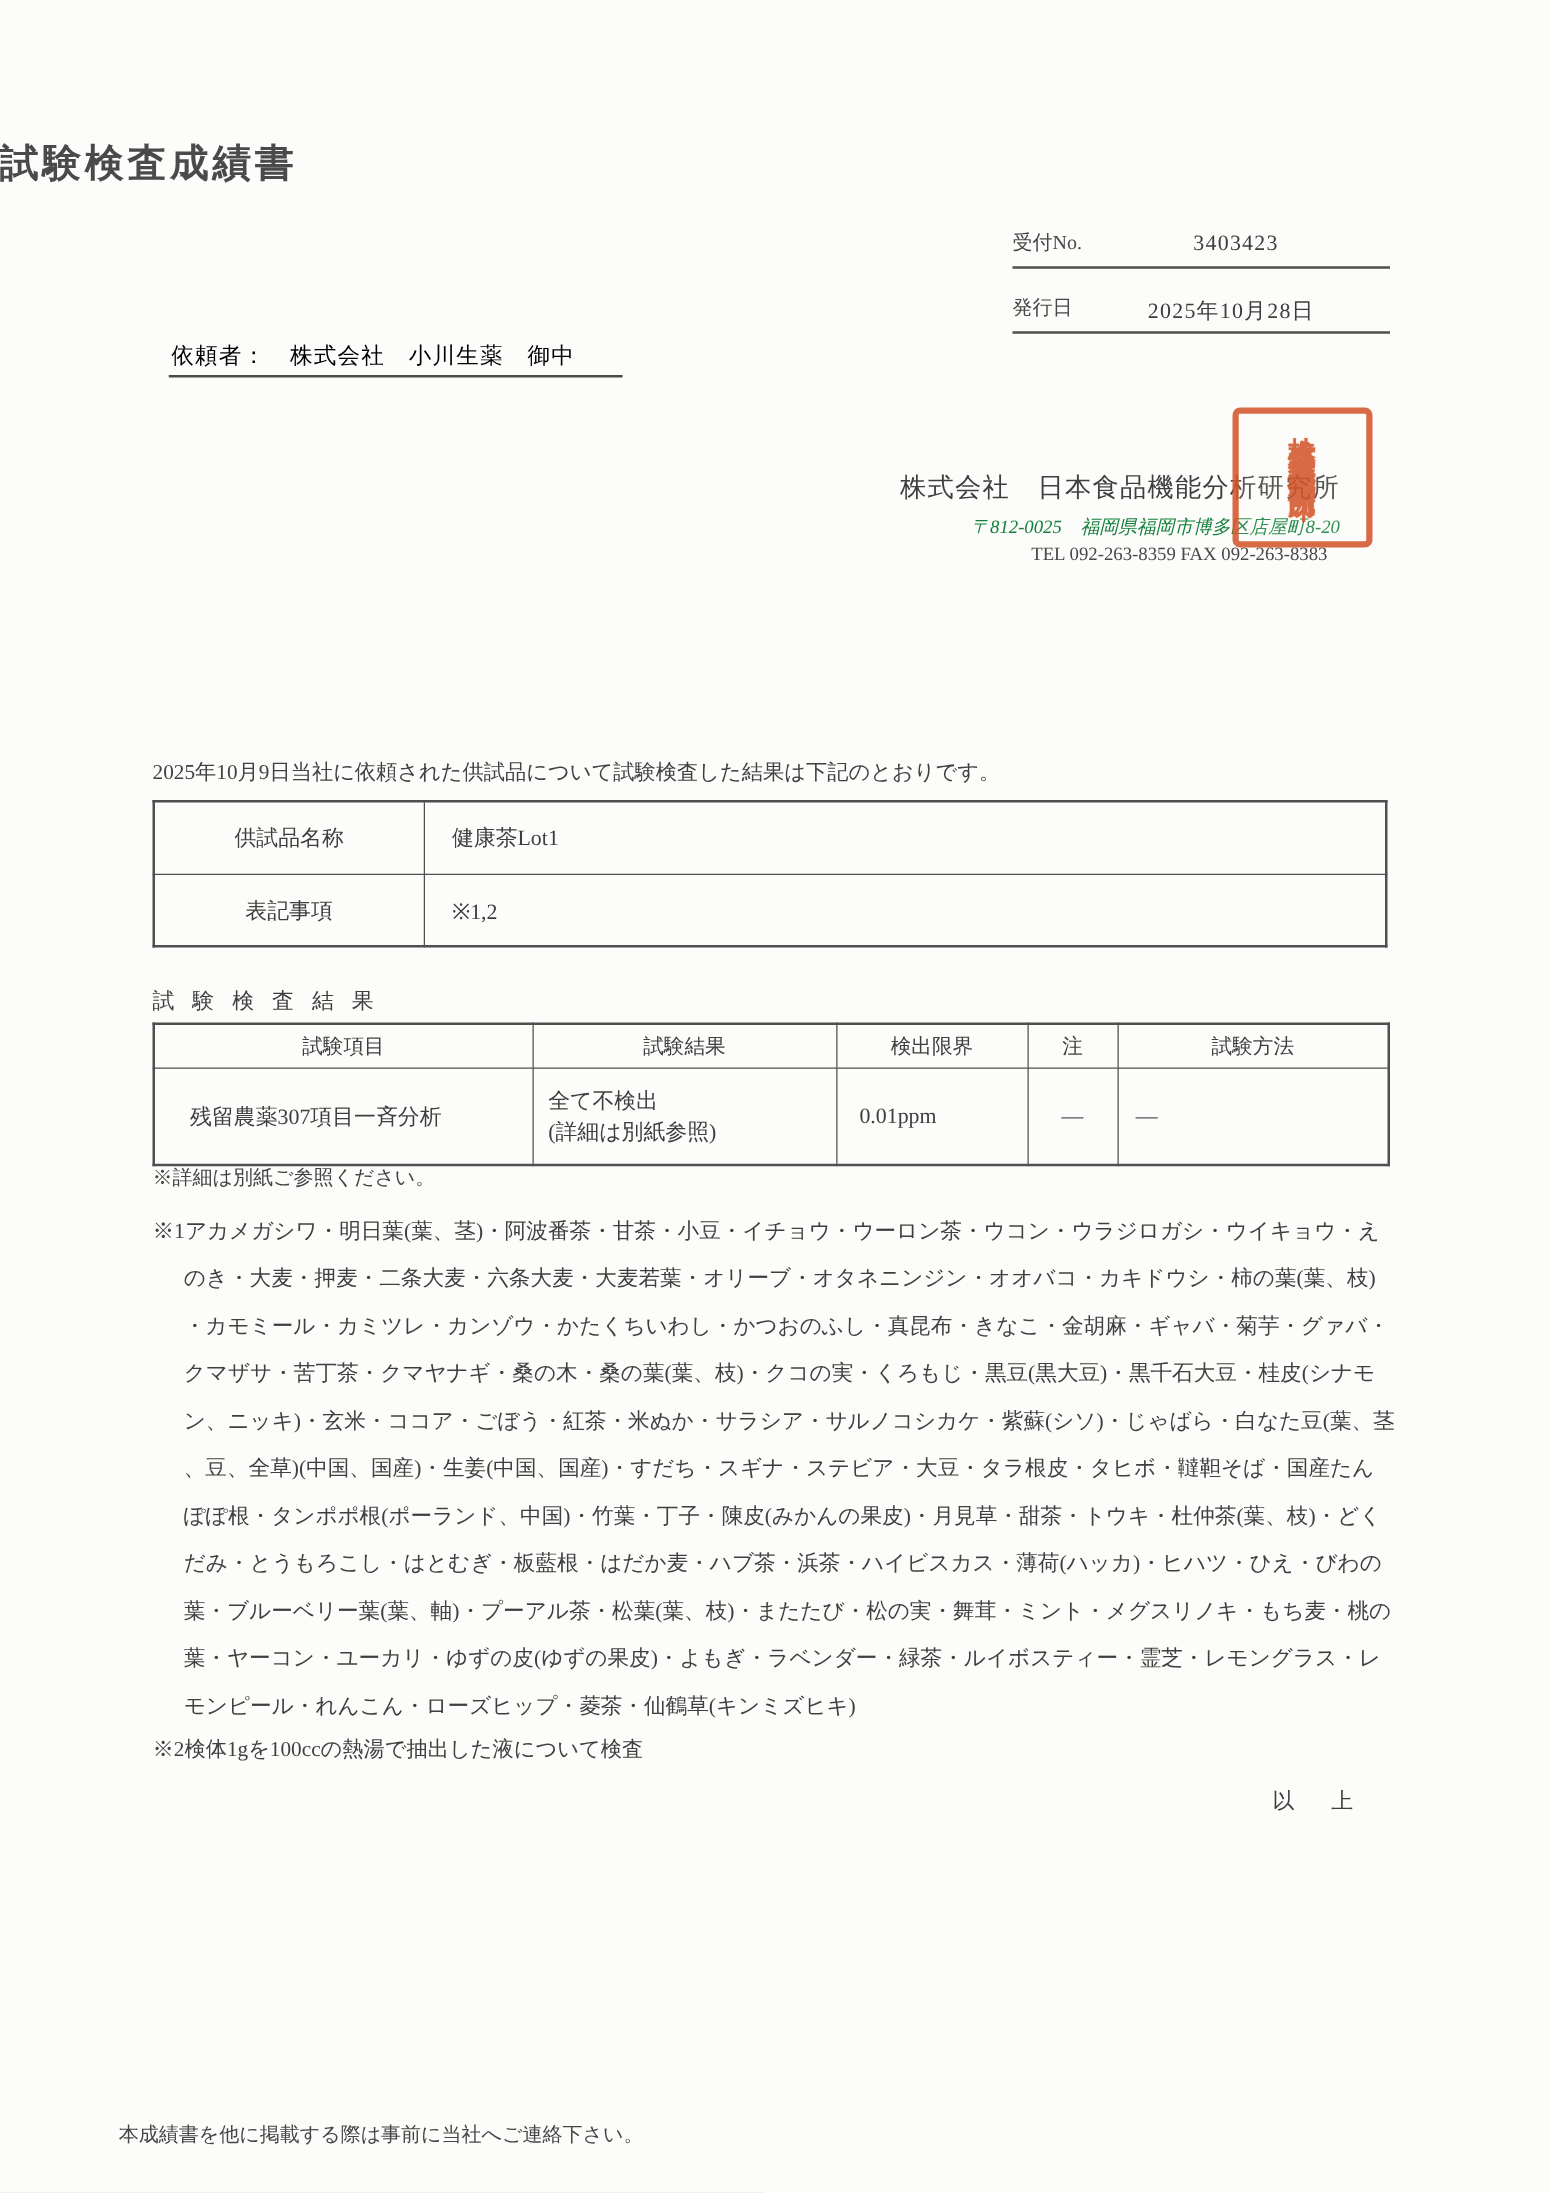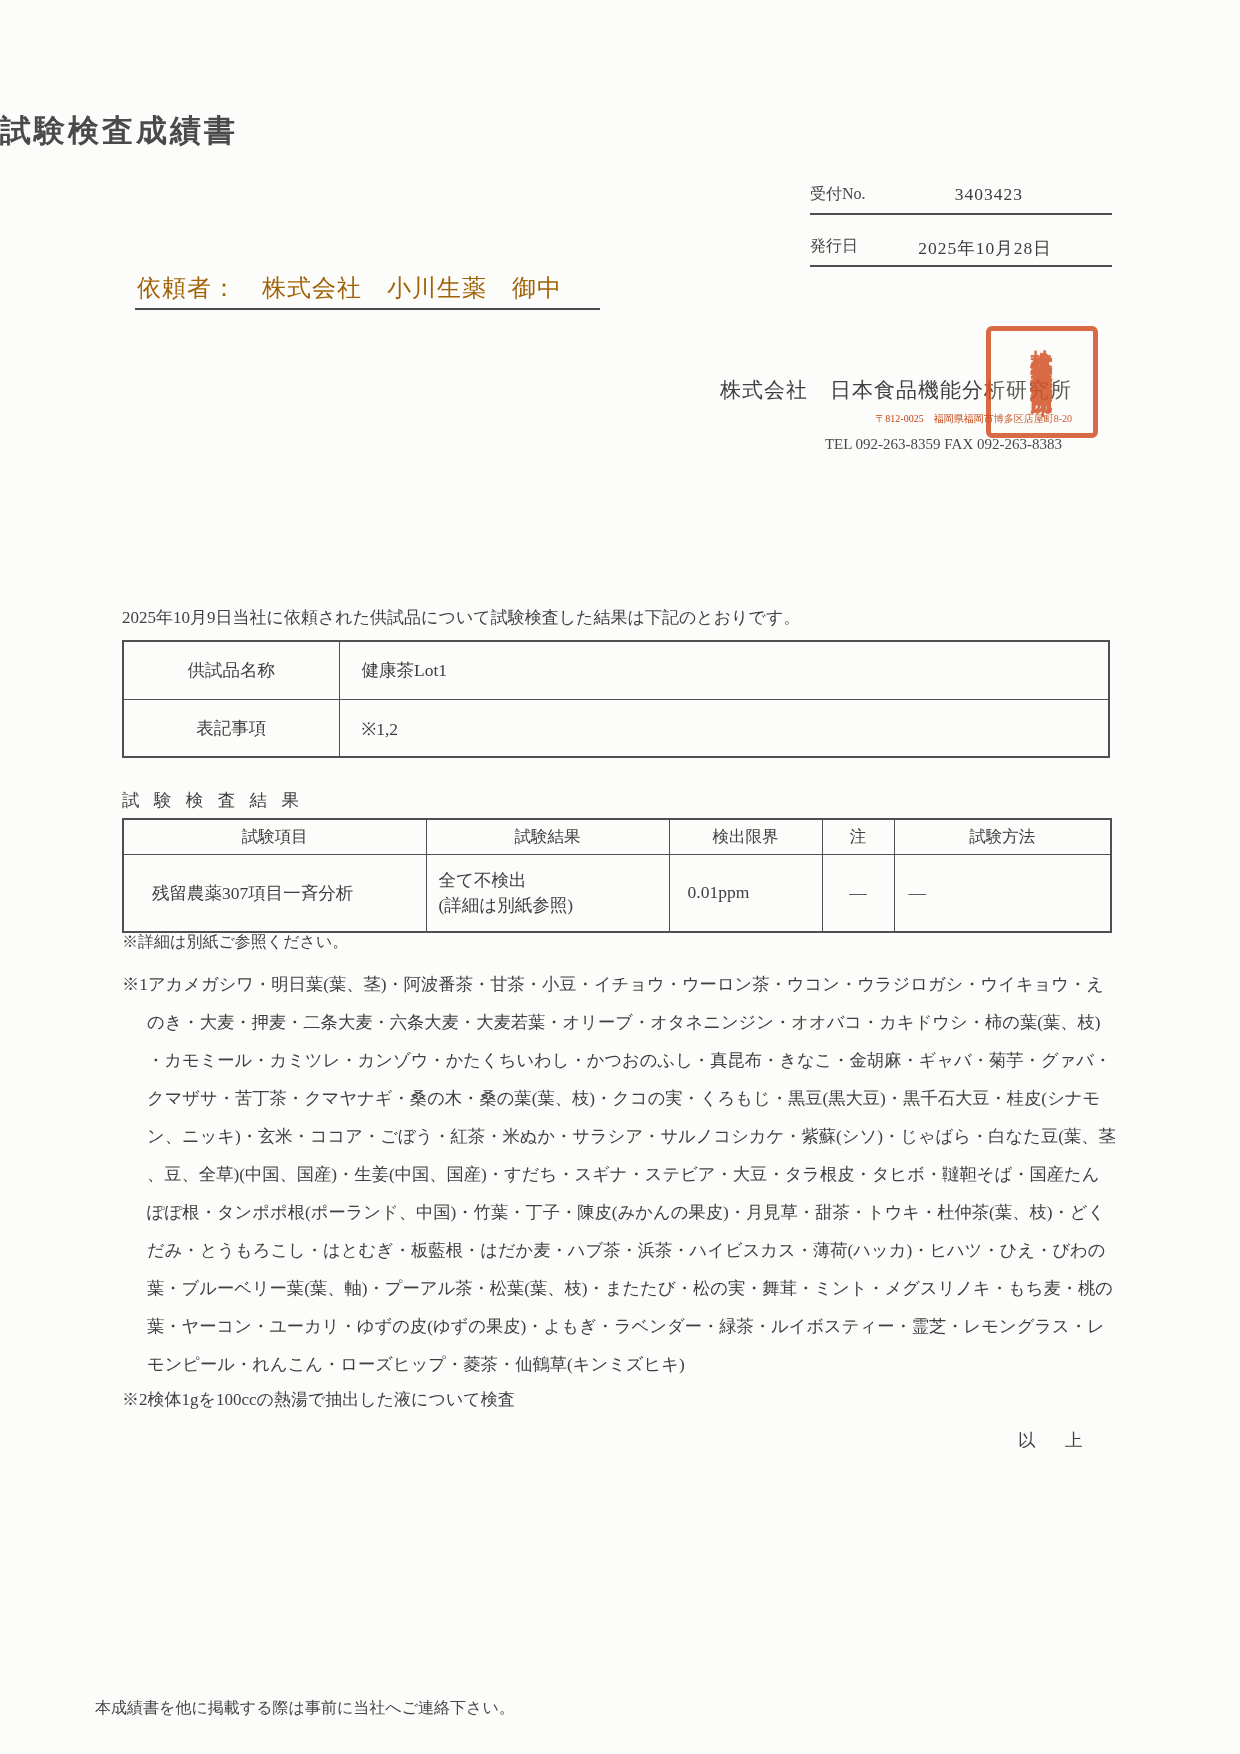--- a/index.html
+++ b/index.html
@@ -27,27 +27,27 @@
     display:flex;
     border-bottom:2px solid #4f4f4f;
     padding-bottom:3px;margin-bottom:21px;
     min-height:26px;
   }
   .meta-label{font-size:16px;color:#474747;white-space:nowrap;}
   .meta-value{flex:1;text-align:center;font-size:17.5px;color:#3d3d3d;letter-spacing:1px;}
 
   .client-line{
     top:272px;left:135px;
-    font-size:24px;color:#a16207;letter-spacing:1px;
+    font-size:18px;color:#000000;letter-spacing:1px;
     border-bottom:2px solid #4a4a4a;
     padding:0 38px 4px 2px;
   }
 
   .lab-name{top:376px;right:168px;font-size:21px;color:#3f3f3f;letter-spacing:1px;}
-  .lab-address{top:412px;right:168px;font-size:10px;color:#c2410c;}
+  .lab-address{top:412px;right:168px;font-size:15px;color:#15803d;font-style:italic;}
   .lab-contact{top:436px;right:178px;font-size:15px;color:#484848;}
 
   .seal{
     top:326px;left:986px;
     width:112px;height:112px;
     border:5px solid #d4572c;
     border-radius:6px;
     box-sizing:border-box;
     opacity:.88;
     display:flex;align-items:center;justify-content:center;

